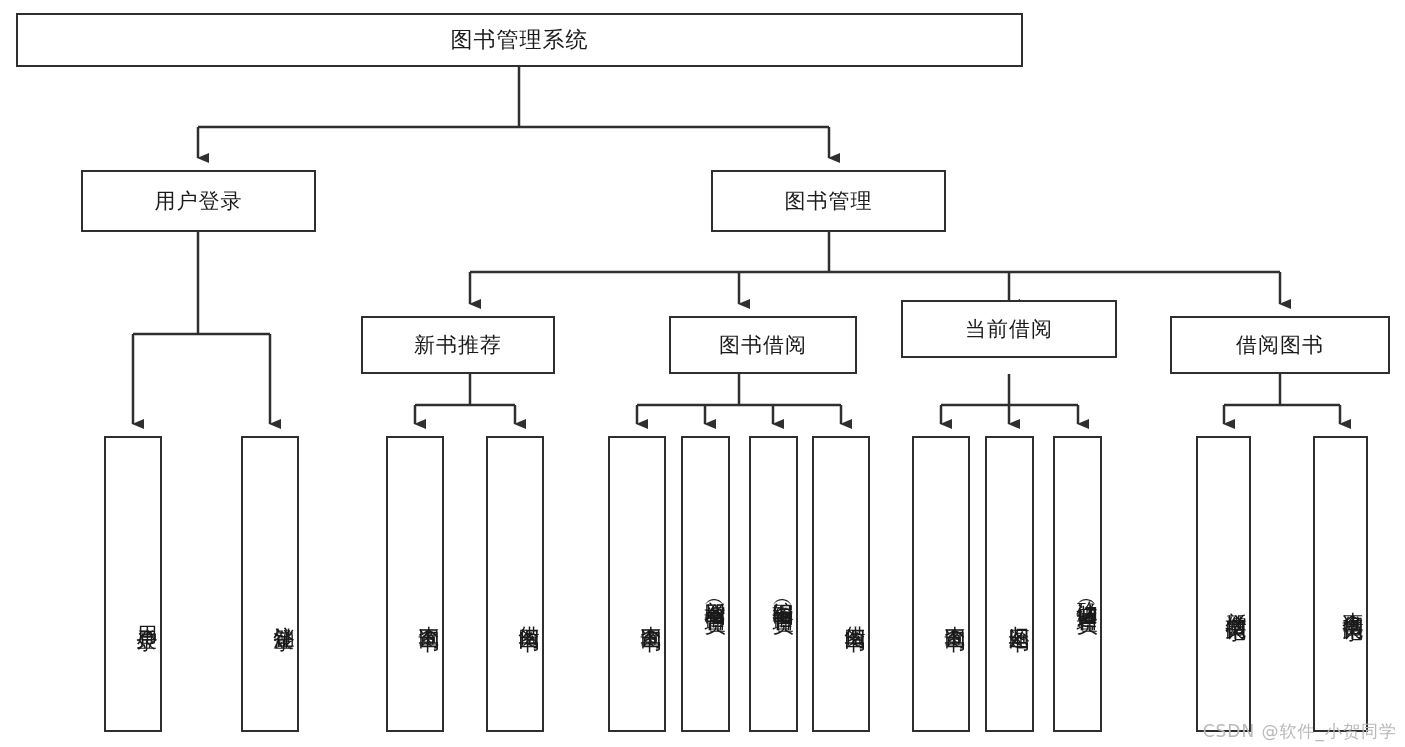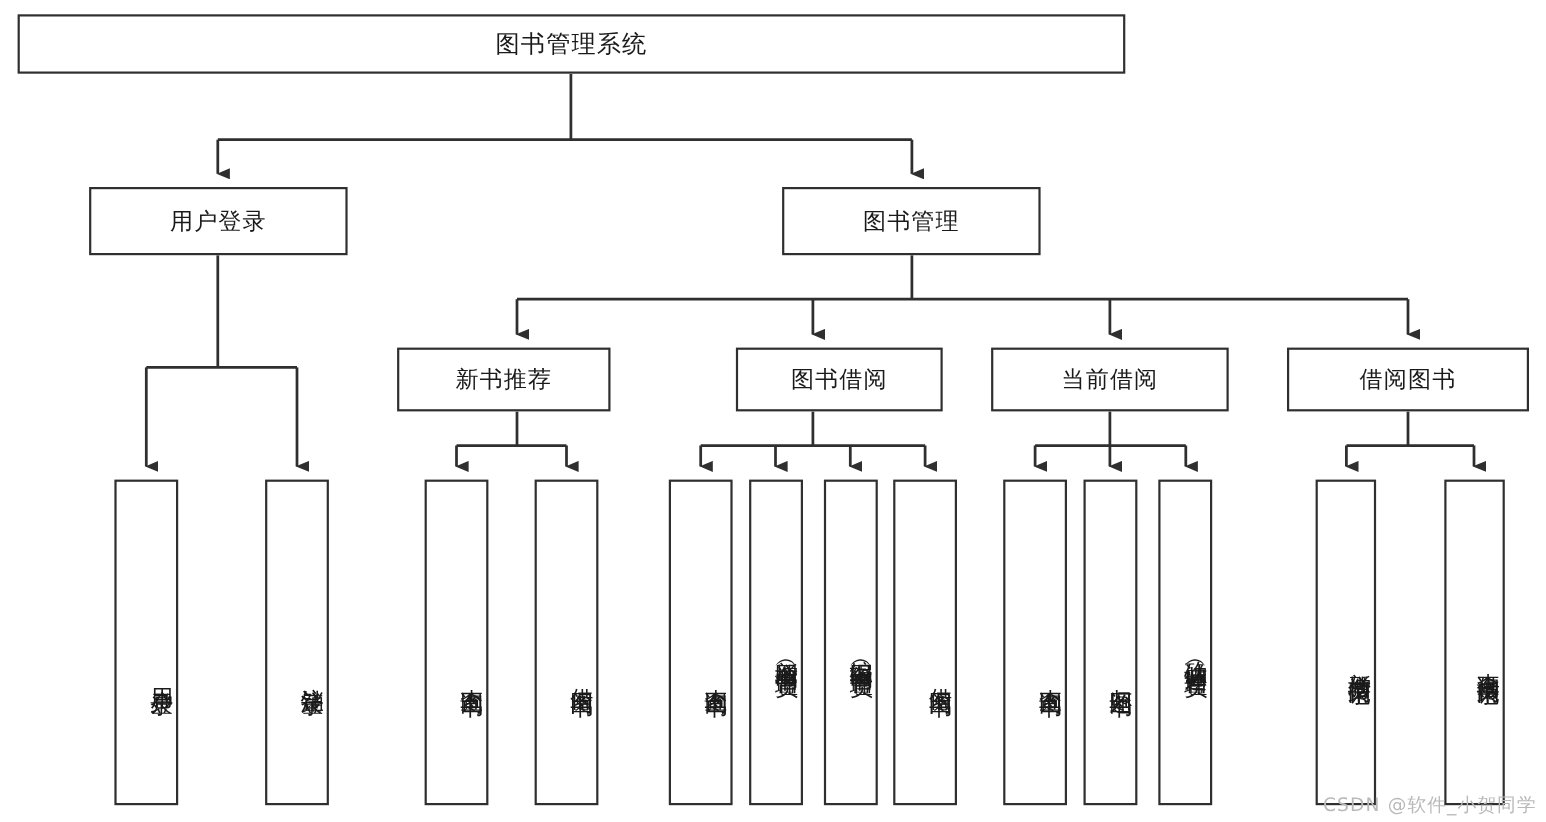--- a/index.html
+++ b/index.html
@@ -138,21 +138,21 @@
   <div class="node node-h" style="left:711px; top:170px; width:235px; height:62px;">
     <span>图书管理</span>
   </div>
 
   <div class="node node-h" style="left:361px; top:316px; width:194px; height:58px;">
     <span>新书推荐</span>
   </div>
   <div class="node node-h" style="left:669px; top:316px; width:188px; height:58px;">
     <span>图书借阅</span>
   </div>
-  <div class="node node-h" style="left:901px; top:316px; width:216px; height:58px;">
+  <div class="node node-h" style="left:901px; top:300px; width:216px; height:58px;">
     <span>当前借阅</span>
   </div>
   <div class="node node-h" style="left:1170px; top:316px; width:220px; height:58px;">
     <span>借阅图书</span>
   </div>
 
   <div class="node node-v pad-large" style="left:104px; top:436px; width:58px; height:296px;">
     <span class="label-vert">用户登录</span>
   </div>
   <div class="node node-v pad-large" style="left:241px; top:436px; width:58px; height:296px;">

